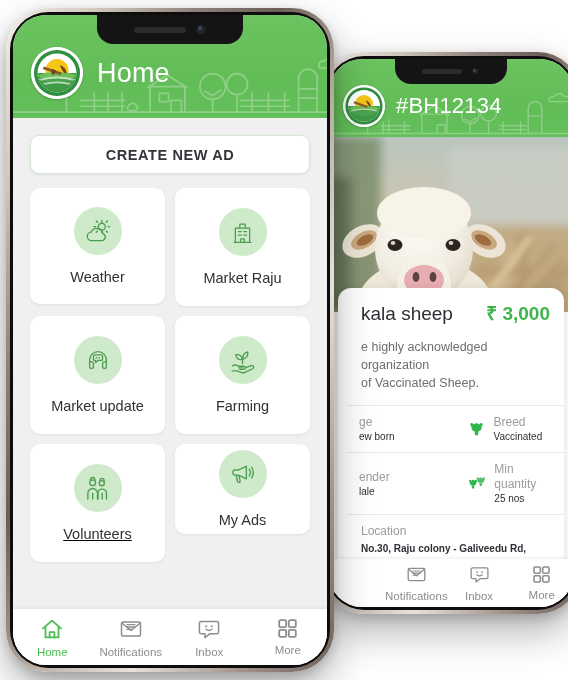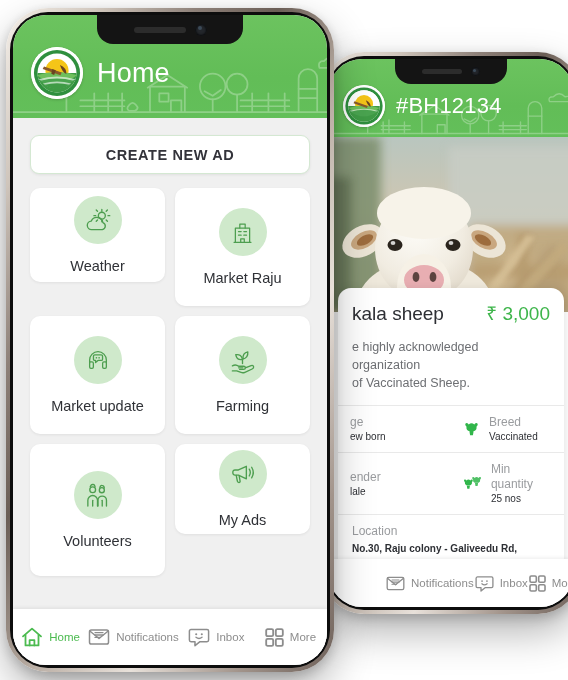--- a/index.html
+++ b/index.html
@@ -54,34 +54,34 @@
     align-items:center;justify-content:center;
     box-shadow:0 1px 3px rgba(0,0,0,.07);
   }
   .tile-ic{width:48px;height:48px;border-radius:50%;background:#cfe9cb;
     display:flex;align-items:center;justify-content:center;margin-bottom:14px;}
   .tile-lb{font-size:14.5px;color:#2f3136;}
 
   
   .nav{position:absolute;left:0;right:0;bottom:0;background:#fff;display:flex;
        box-shadow:0 -1px 4px rgba(0,0,0,.08);z-index:20;}
-  .nav-item{flex:1;display:flex;flex-direction:row;align-items:center;justify-content:center;gap:5px;}
+  .nav-item{flex:1;display:flex;flex-direction:column;align-items:center;justify-content:center;gap:5px;}
   .nav-lb{font-size:11.5px;color:#8d8d8d;}
   .nav-item.active .nav-lb{color:#4cbb50;}
 
   
   .hero{position:relative;width:100%;overflow:hidden;background:#cbbfae;}
   .detail-card{
     position:absolute;background:#fff;border-radius:13px;
-    box-shadow:0 3px 12px rgba(0,0,0,.14);overflow:hidden;
+    box-shadow:0 3px 12px rgba(0,0,0,.14);overflow:hidden;padding-left:9px;
   }
   .dc-top{padding:12px 14px 13px 14px;}
   .dc-titlerow{display:flex;align-items:baseline;justify-content:space-between;gap:8px;}
   .dc-title{font-size:19px;color:#2d2f34;font-weight:400;white-space:nowrap;}
-  .dc-price{font-size:19px;color:#3eb54b;font-weight:400;white-space:nowrap;}
+  .dc-price{font-size:19px;color:#3eb54b;font-weight:700;white-space:nowrap;}
   .dc-desc{margin-top:12px;font-size:12.5px;line-height:1.45;color:#6d6f73;}
   .dc-row{display:flex;border-top:1px solid #e9e9e9;}
   .dc-cell{flex:1;display:flex;align-items:center;gap:9px;padding:9px 12px;}
   .dc-cell+.dc-cell{border-left:0;}
   .dc-k{font-size:12px;color:#9a9c9f;line-height:1.25;}
   .dc-v{font-size:10px;color:#2d2f34;line-height:1.3;}
   .dc-loc{padding:9px 14px 11px 14px;border-top:1px solid #e9e9e9;}
 
   .stroke{fill:none;stroke-linecap:round;stroke-linejoin:round;}
 </style>
@@ -366,21 +366,21 @@
           <div class="hdr-title" style="font-size:27px;margin-left:14px;">Home</div>
         </div>
       </div>
 
       <div class="body-bg" style="top:103px;bottom:8px;">
 
         <div class="cta" style="margin:17px 17px 0 17px;height:37px;font-size:14.5px;">CREATE NEW AD</div>
 
         <div class="grid" style="margin:14px 17px 0 17px;">
 
-          <div class="tile" style="height:94px;">
+          <div class="tile" style="height:116px;">
             <div class="tile-ic">
               <svg width="27" height="27" viewBox="0 0 28 28">
                 <g class="stroke" stroke="#4d9e4f" stroke-width="1.4">
                   <circle cx="18.5" cy="9" r="3.6"></circle>
                   <path d="M18.5 2.6 v1.8 M18.5 13.6 v1.8 M24.9 9 h1.8 M10.3 9 h1.8
                            M23 4.5 l1.3 -1.3 M12.7 14.8 l1.3 -1.3 M23 13.5 l1.3 1.3 M12.7 3.2 l1.3 1.3"></path>
                   <path d="M8 23.4 a4.4 4.4 0 0 1 -.4 -8.8 a6.3 6.3 0 0 1 12 1.5 a3.8 3.8 0 0 1 -.6 7.3 z"></path>
                 </g>
               </svg>
             </div>
@@ -427,21 +427,21 @@
                   <path d="M14 13.2 v4"></path>
                   <path d="M3.5 19.5 q3.5 -2 6.5 .5 h5 q2 0 2 1.6 q0 1.6 -2 1.6 h-4"></path>
                   <path d="M10 21.6 h4.4"></path>
                   <path d="M17.5 21.5 l5.5 -2.2 q2 -.7 2.5 1 q.4 1.6 -1.5 2.5 l-7.5 3.4 q-2 .9 -4 .2 l-4.5 -1.6 H3.5"></path>
                 </g>
               </svg>
             </div>
             <div class="tile-lb">Farming</div>
           </div>
 
-          <div class="tile" style="height:132px;">
+          <div class="tile" style="height:118px;text-decoration:underline;">
             <div class="tile-ic">
               <svg width="27" height="27" viewBox="0 0 28 28">
                 <g class="stroke" stroke="#4d9e4f" stroke-width="1.4">
                   <circle cx="9" cy="8" r="3"></circle>
                   <path d="M4 25 v-6 a5 5 0 0 1 10 0 v6"></path>
                   <path d="M9 25 v-6"></path>
                   <circle cx="18.5" cy="8.5" r="2.6"></circle>
                   <path d="M14.5 25 v-6 a4.4 4.4 0 0 1 8.8 0 v6"></path>
                   <path d="M18.9 25 v-6"></path>
                   <path d="M6.5 5 q1 -3 2.8 -2.2 M11.5 5 q-.8 -3 -2.4 -2.3"></path>

